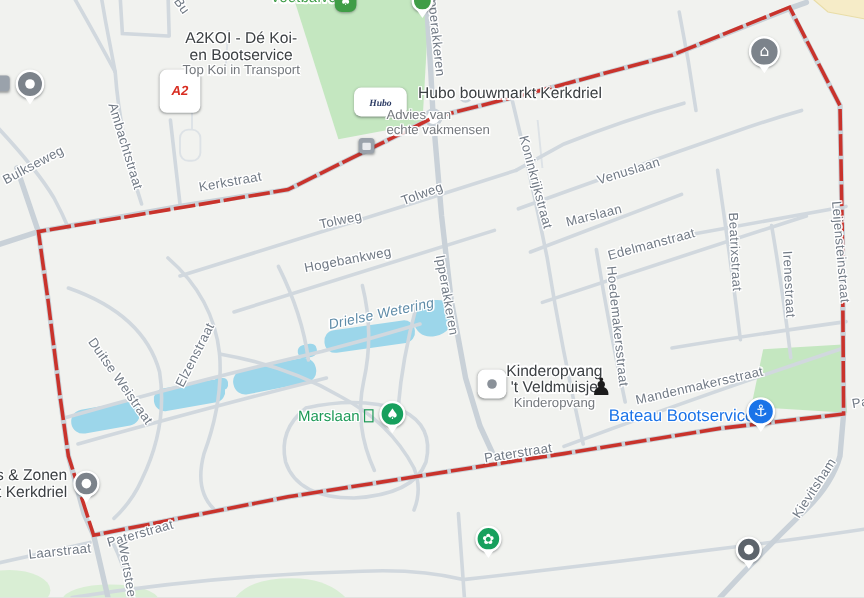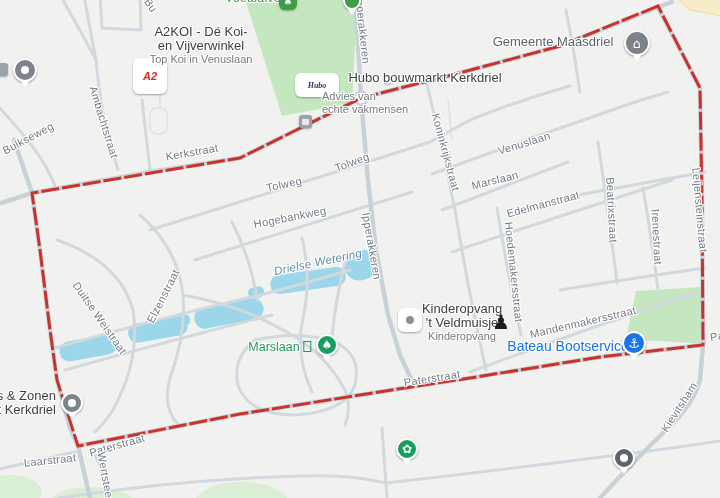--- a/index.html
+++ b/index.html
@@ -168,38 +168,35 @@
   <div class="sq-icon" style="left:279px;top:-8px;width:18px;height:18px;background:#3f9d46;">
       <span class="glyph" style="color:#fff;font-size:10px">♠</span>
     </div>
   <div class="pin" style="left:343px;top:-8px;width:18px;height:18px;background:#3f9d46;"></div>
 
   <div class="sq-icon" style="left:133px;top:22px;width:34px;height:36px;margin-top:36px;">
     <span style="color:#d82c20;font-weight:bold;font-size:11px;font-style:italic">A2</span>
   </div>
   <div class="poi" style="left:201px;top:25px">
     <div class="t">A2KOI - Dé Koi-</div>
-    <div class="t">en Vijverwinkel</div>
-    <div class="s">Top Koi in Venuslaan</div>
+    <div class="t">en Bootservice</div>
+    <div class="s">Top Koi in Transport</div>
   </div>
 
   <div class="sq-icon" style="left:295px;top:73px;width:44px;height:24px;">
     <span style="color:#2b3a63;font-weight:bold;font-style:italic;font-size:8px;font-family:'Liberation Serif',serif">Hubo</span>
   </div>
   <div class="poi" style="left:322px;top:90px;transform:none;text-align:left">
     <div class="s">Advies van</div>
     <div class="s">echte vakmensen</div>
   </div>
   <div class="poi" style="left:425px;top:71px">
     <div class="t">Hubo bouwmarkt Kerkdriel</div>
   </div>
 
-  <div class="poi gray" style="left:553px;top:35px">
-    <div class="t">Gemeente Maasdriel</div>
-  </div>
   <div class="pin" style="left:624px;top:30px;width:26px;height:26px;background:var(--pin_gray);">
     <span class="glyph" style="font-size:13px">⌂</span>
   </div>
 
   <div class="sq-icon" style="left:398px;top:308px;width:24px;height:24px;">
       <span class="dot" style="width:8px;height:8px;border-radius:50%;background:#8a9199;display:inline-block"></span>
     </div>
   <div class="poi" style="left:462px;top:302px">
     <div class="t">Kinderopvang</div>
     <div class="t">'t Veldmuisje</div>

